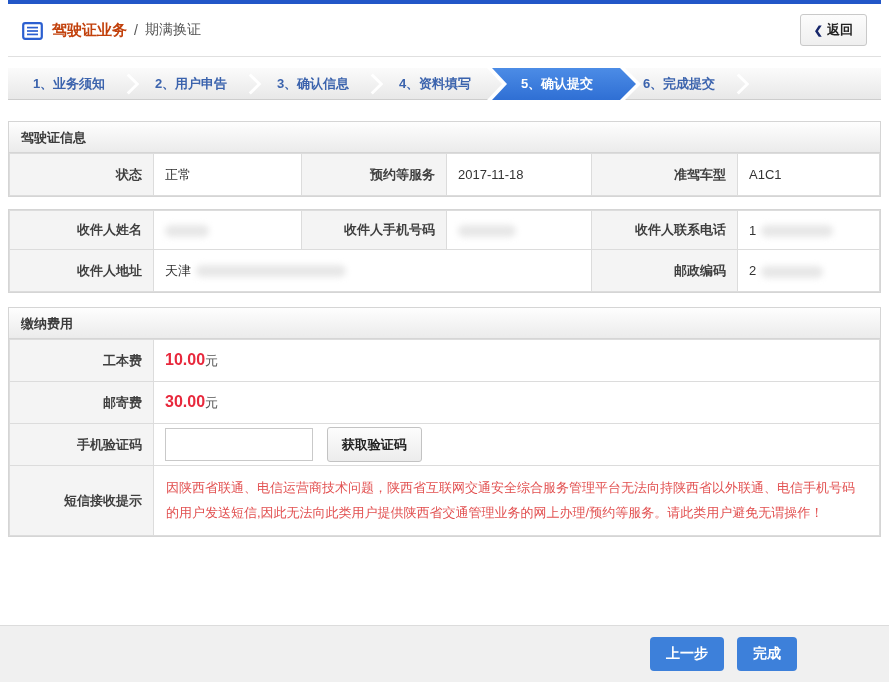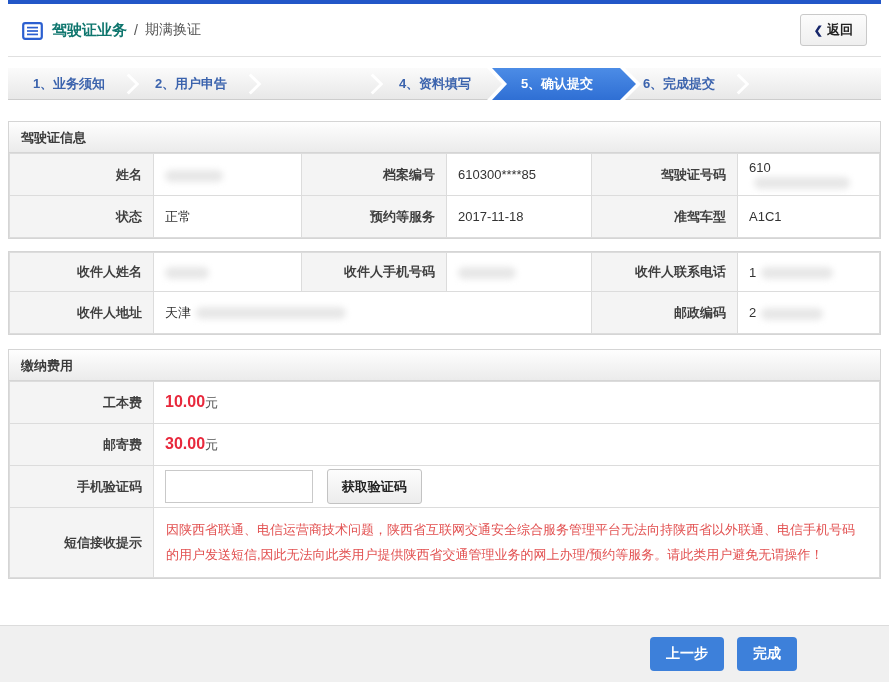--- a/index.html
+++ b/index.html
@@ -3,21 +3,21 @@
 <meta charset="utf-8">
 <style>
   * { margin:0; padding:0; box-sizing:border-box; }
   body { background:#fff; font-family:"Liberation Sans","DejaVu Sans",sans-serif; }
   .page { position:relative; width:889px; height:682px; background:#fff; overflow:hidden; color:#333; font-size:13px; }
 
   
   .topbar { margin:0 8px; height:57px; border-top:4px solid #2257c8; border-bottom:1px solid #e0e0e0;
             display:flex; align-items:center; padding:0 14px; }
   .doc-icon { display:inline-flex; margin-top:1px; }
-  .title { color:#0f766e; font-weight:bold; font-size:15px; margin-left:9px; }
+  .title { color:#c2410c; font-weight:bold; font-size:15px; margin-left:9px; }
   .subtitle { color:#555; font-size:14px; margin-left:7px; font-weight:normal; }
   .back-btn { margin-left:auto; background:linear-gradient(#fcfcfc,#efefef); border:1px solid #c9c9c9;
               border-radius:3px; padding:6px 13px; font-size:13px; color:#222; font-weight:bold; cursor:pointer; }
   .back-btn .chev { font-size:11px; margin-right:4px; color:#17276b; }
 
   
   .steps { position:relative; margin:11px 8px 0; height:32px;
            background:linear-gradient(#fbfbfb,#e8e8e8); border-bottom:1px solid #cdcdcd; }
   .step { position:absolute; top:0; height:32px; width:122px; line-height:32px; text-align:center;
           font-weight:bold; color:#3b63ad; font-size:13px; cursor:pointer; }
@@ -83,20 +83,21 @@
     </span>
     <span class="title">驾驶证业务</span>
     <span class="subtitle">/</span>
     <span class="subtitle">期满换证</span>
     <button class="back-btn"><span class="chev">❮</span><span>返回</span></button>
   </div>
 
   <div class="steps">
     <div class="step" style="left:0"><span class="lbl">1、业务须知</span></div>
     <div class="step" style="left:122px"><span class="lbl">2、用户申告</span></div>
+    <div class="step" style="left:244px"><span class="lbl">3、确认信息</span></div>
     <div class="step" style="left:366px"><span class="lbl">4、资料填写</span></div>
     <div class="step active" style="left:488px">
       <div class="arrow-white"></div>
       <div class="arrow-blue"></div>
       <span class="lbl">5、确认提交</span>
     </div>
     <div class="step" style="left:610px"><span class="lbl">6、完成提交</span></div>
     <span class="sep" style="left:122px"></span>
     <span class="sep" style="left:244px"></span>
     <span class="sep" style="left:366px"></span>
@@ -108,28 +109,20 @@
     <table>
       <colgroup>
           <col style="width:144px">
           <col style="width:148px">
           <col style="width:145px">
           <col style="width:145px">
           <col style="width:146px">
           <col>
         </colgroup>
       <tbody>
-          <tr>
-        <td class="lab">姓名</td>
-        <td class="val"><span class="redact" style="width:58px"></span></td>
-        <td class="lab">档案编号</td>
-        <td class="val">610300****85</td>
-        <td class="lab">驾驶证号码</td>
-        <td class="val"><span>610</span><span class="redact ml" style="width:96px"></span></td>
-      </tr>
       <tr>
         <td class="lab">状态</td>
         <td class="val">正常</td>
         <td class="lab">预约等服务</td>
         <td class="val">2017-11-18</td>
         <td class="lab">准驾车型</td>
         <td class="val">A1C1</td>
       </tr>
     </tbody>
       </table>

